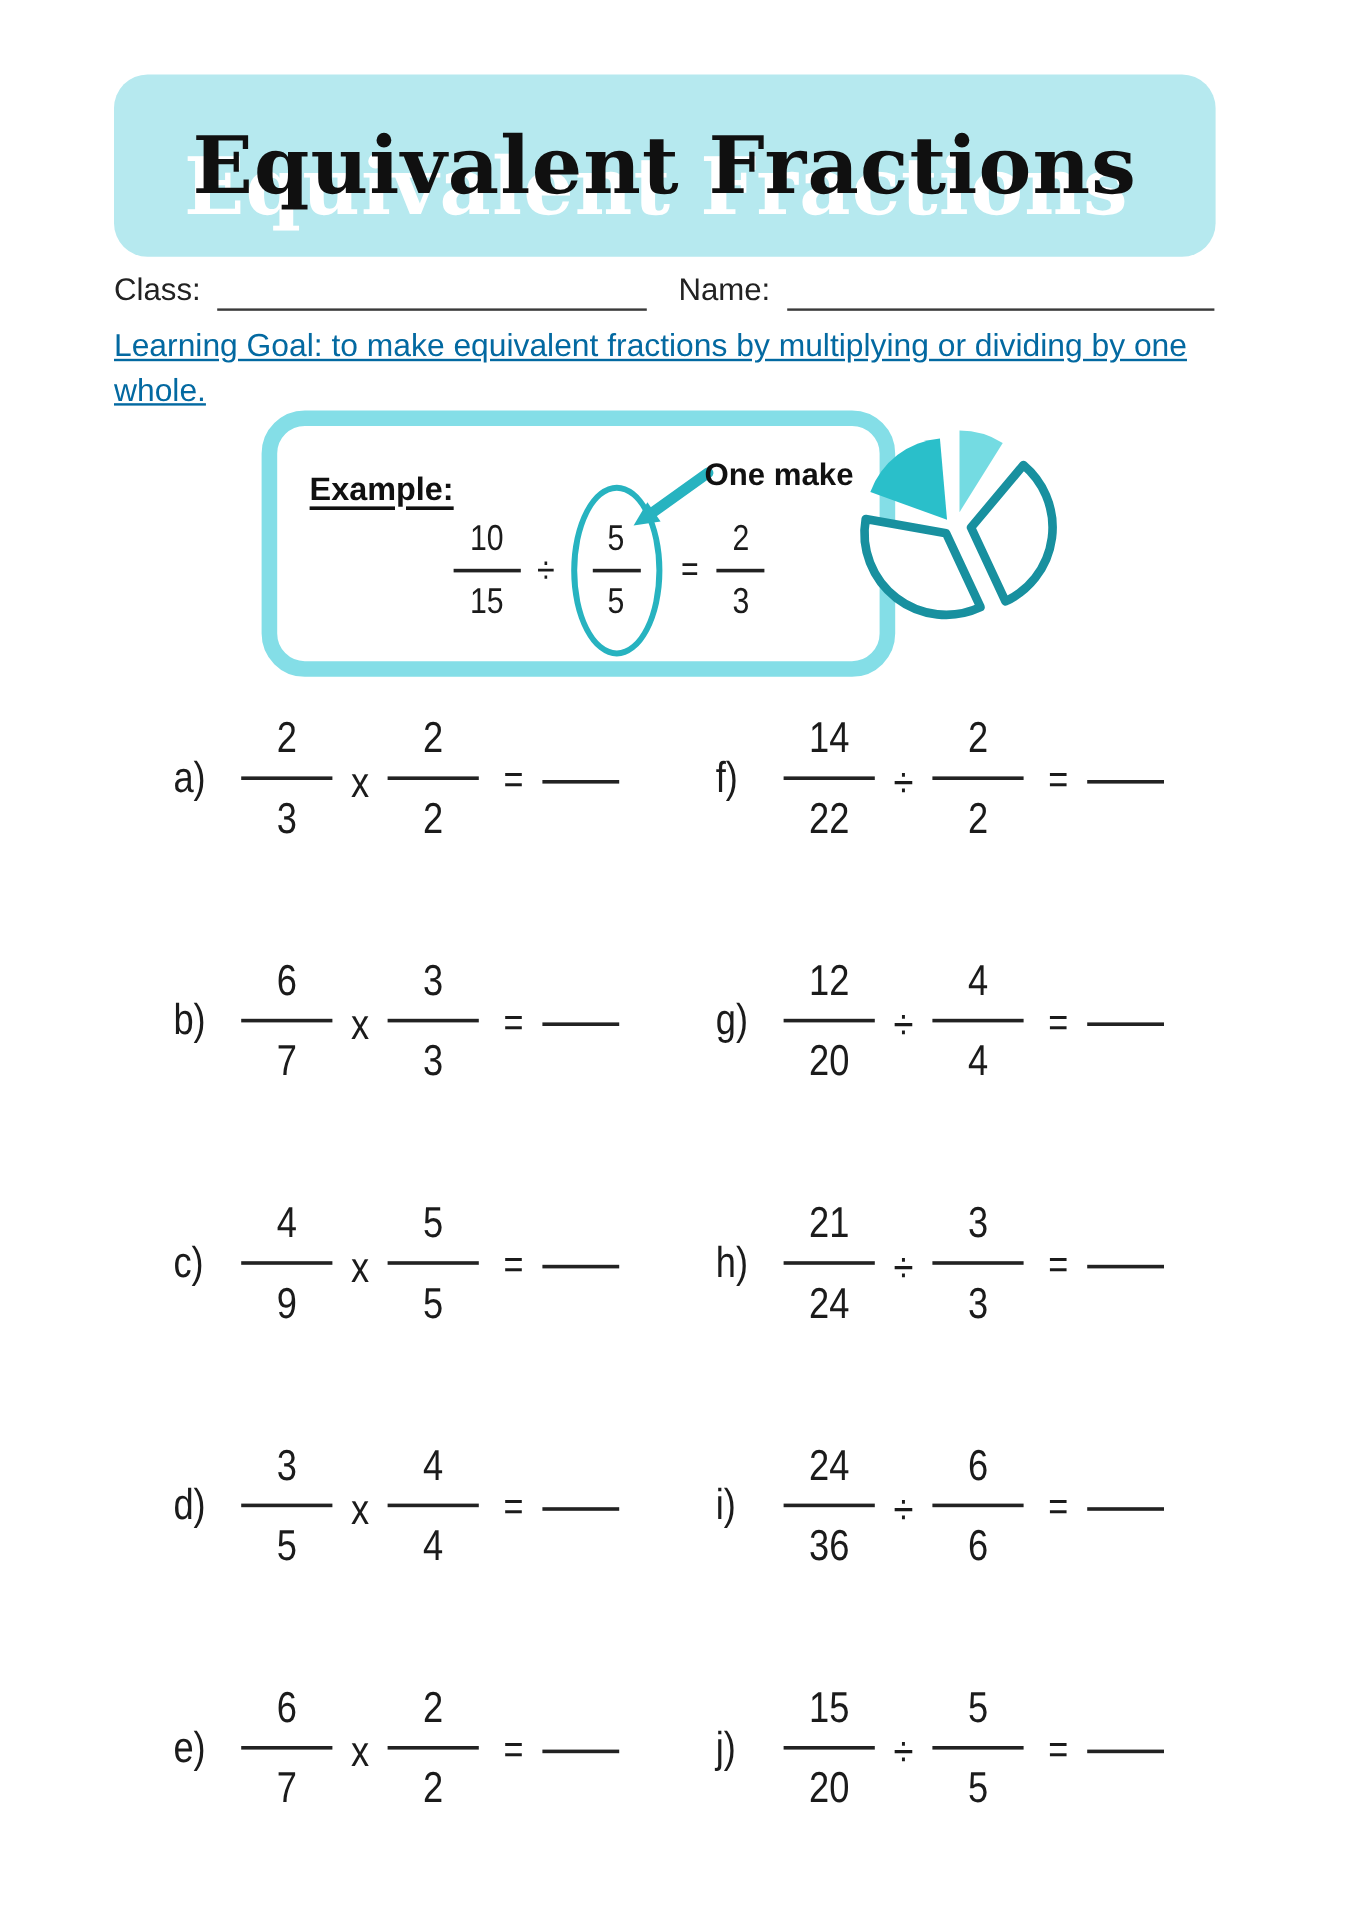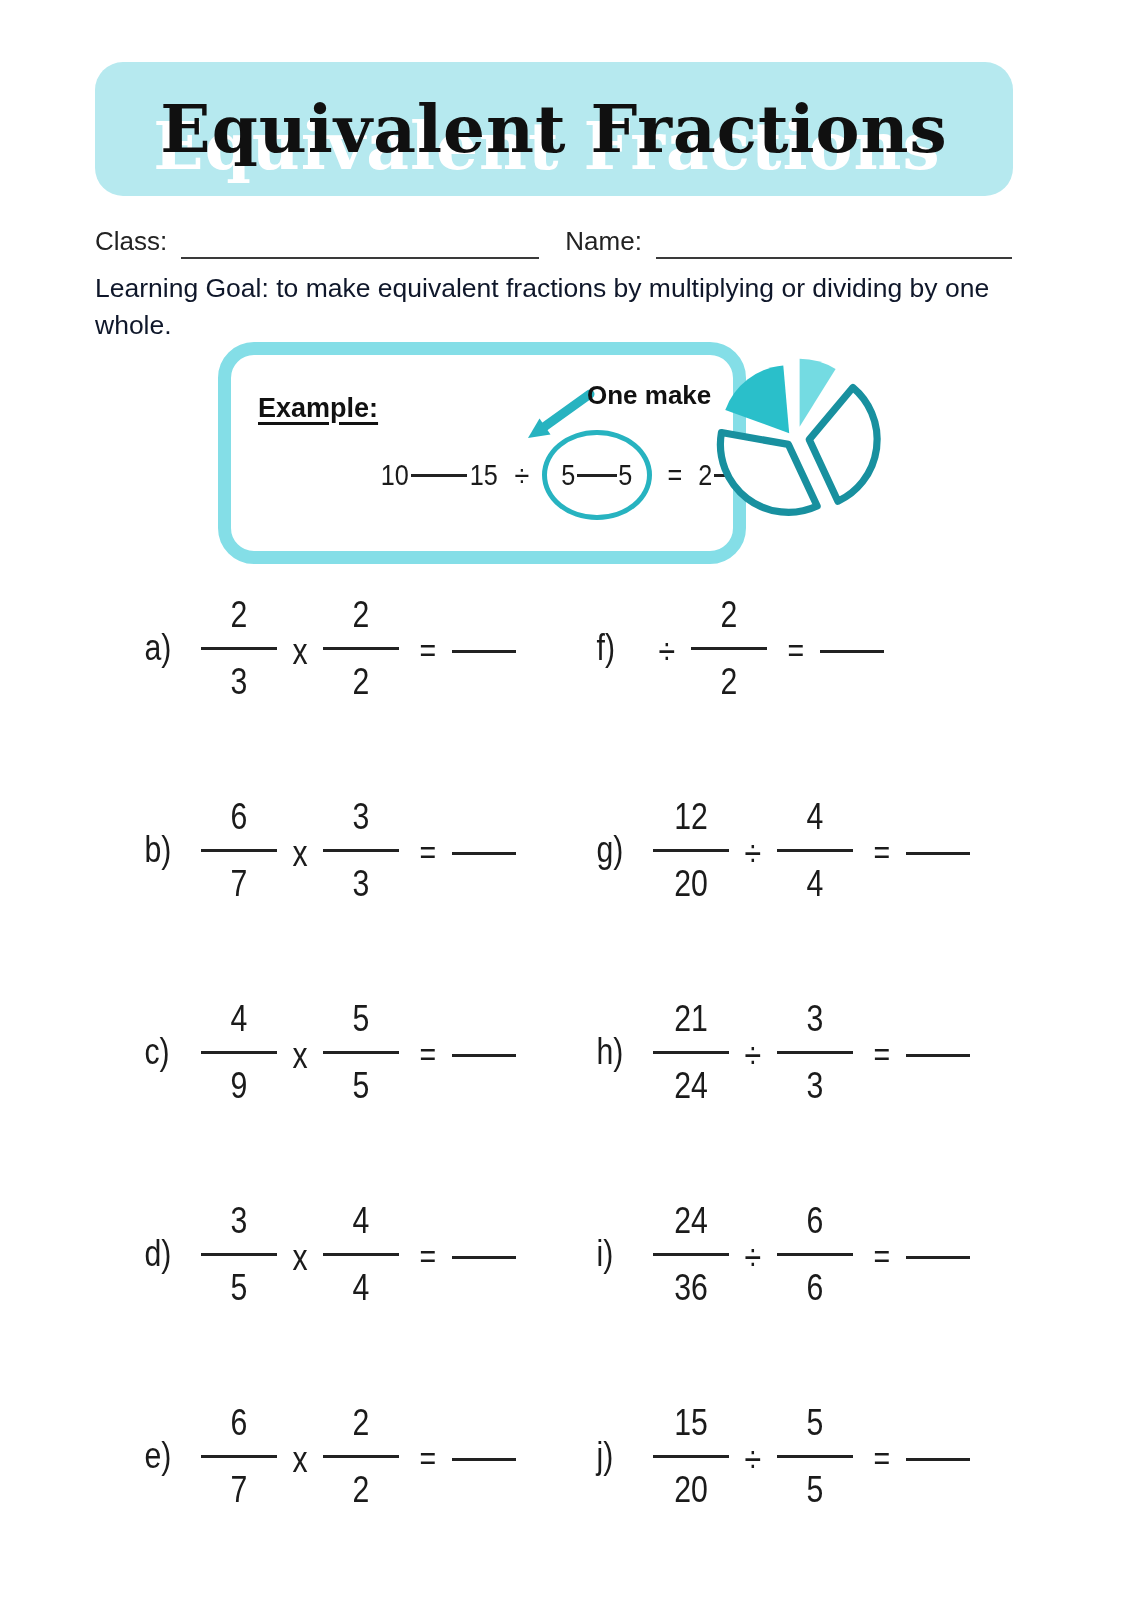--- a/index.html
+++ b/index.html
@@ -5,60 +5,60 @@
   * { box-sizing: border-box; margin: 0; padding: 0; }
   html, body { background: #ffffff; }
   body {
     width: 1131px; height: 1600px; position: relative;
     font-family: "Liberation Sans", sans-serif; color: #1b1b1b;
     overflow: hidden;
   }
 
   
   .band {
-    position: absolute; left: 95px; top: 62px; width: 918px; height: 134px;
+    position: absolute; left: 95px; top: 62px; width: 918px; height: 152px;
     background: #b6e9ef; border-radius: 28px;
     display: flex; align-items: center; justify-content: center;
   }
   .band h1 {
     font-family: "DejaVu Serif", serif; font-weight: 800;
     font-size: 66px; letter-spacing: 1px; color: #101010;
     text-shadow: -7px 17px 0 #ffffff;
     white-space: nowrap;
   }
 
   
   .meta { position: absolute; left: 95px; top: 226px; width: 917px; display: flex; align-items: flex-end; }
   .meta .lab { font-size: 26px; color: #222; padding-bottom: 2px; }
   .meta .blank { border-bottom: 2px solid #3a3a3a; height: 30px; }
   .blank.name-line { width: 362px; margin-left: 14px; margin-right: 26px; }
   .blank.class-line { width: 360px; margin-left: 14px; }
 
   
   .goal {
     position: absolute; left: 95px; top: 270px; width: 930px;
-    font-size: 26.5px; line-height: 1.38; color: #0f172a;
+    font-size: 26.5px; line-height: 1.38; color: #0369a1; text-decoration: underline;
   }
 
   
   .example-area { position: absolute; left: 0; top: 340px; width: 1131px; height: 235px; }
   .exbox {
     position: absolute; left: 218px; top: 2px; width: 528px; height: 222px;
     background: #ffffff; border: 13px solid #84dee7; border-radius: 36px;
   }
   .exheading {
     position: absolute; left: 258px; top: 53px;
     font-size: 27px; font-weight: bold; color: #111;
     text-decoration: underline; text-underline-offset: 5px; text-decoration-thickness: 3px;
   }
   .ex-eq {
     position: absolute; left: 378px; top: 60px; height: 150px;
     display: flex; align-items: center; gap: 10px;
   }
-  .sfrac { display: inline-flex; flex-direction: row; align-items: center; }
+  .sfrac { display: inline-flex; flex-direction: column; align-items: center; }
   .sfrac .num, .sfrac .den { font-size: 30px; line-height: 1; padding: 5px 0; }
   .sfrac .fbar { height: 3px; background: #222; width: 56px; margin: 5px 0; }
   .sfrac.narrow .fbar { width: 40px; }
   .ex-op { font-size: 32px; padding: 0 2px; }
   .ex-eqs { font-size: 30px; padding: 0 4px; }
   .circle {
     border: 5px solid #27b3c0; border-radius: 50%;
     padding: 20px 13px; display: inline-flex; align-items: center; justify-content: center;
   }
   .annotation {
@@ -159,20 +159,25 @@
       <span class="num t">2</span>
       <span class="fbar"></span>
       <span class="den t">2</span>
     </span>
     <span class="eqs t">=</span>
     <span class="answer-line"></span>
   </div>
 
   <div class="problem">
     <span class="plabel t">f)</span>
+    <span class="frac">
+      <span class="num t">14</span>
+      <span class="fbar"></span>
+      <span class="den t">22</span>
+    </span>
     <span class="op t">÷</span>
     <span class="frac">
       <span class="num t">2</span>
       <span class="fbar"></span>
       <span class="den t">2</span>
     </span>
     <span class="eqs t">=</span>
     <span class="answer-line"></span>
   </div>
 

